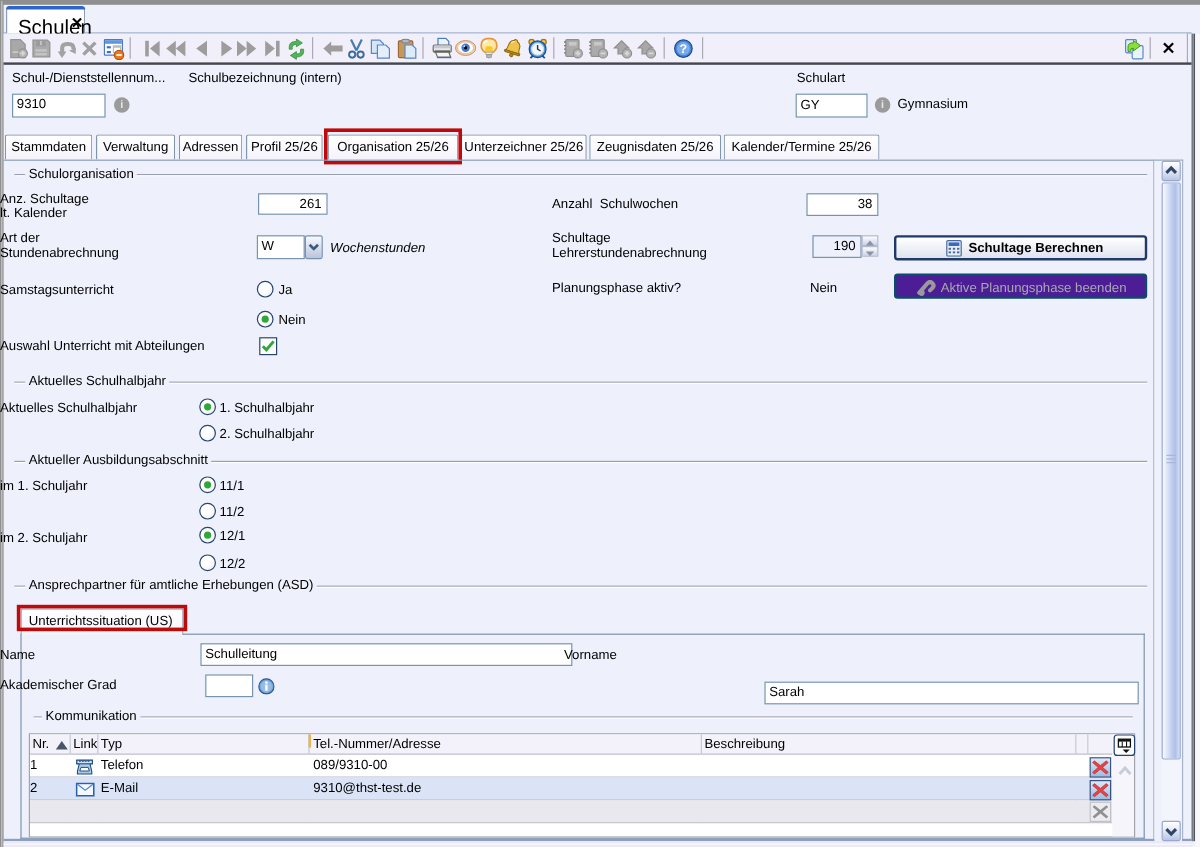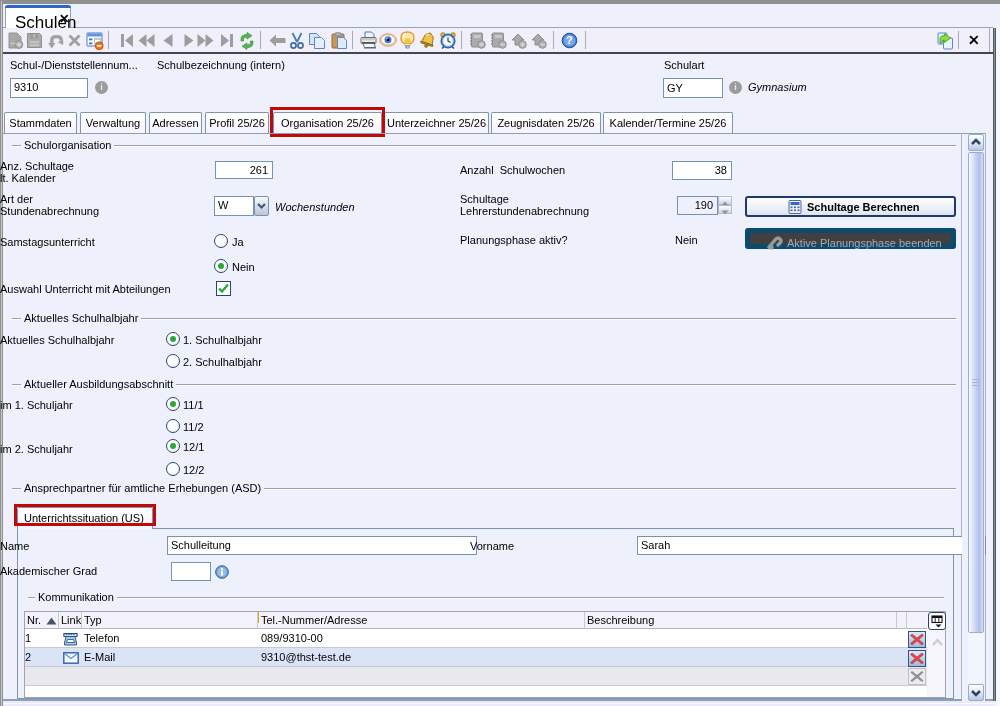--- a/index.html
+++ b/index.html
@@ -197,21 +197,21 @@
   <div class="lbl" style="left:968px;top:32px;font-size:14px;font-weight:bold">✕</div>
   </div>
 
   <div class="lbl" style="left:10px;top:59px">Schul-/Dienststellennum...</div>
   <div class="inp" style="left:10px;top:78px;width:78px;height:20px">9310</div>
   <div class="ab" style="left:95px;top:81px;width:13px;height:13px;border-radius:50%;background:#9b9b9b;color:#e8e8e8;text-align:center;font-size:9px;font-weight:bold;line-height:13px">i</div>
   <div class="lbl" style="left:157px;top:59px">Schulbezeichnung (intern)</div>
   <div class="lbl" style="left:664px;top:59px">Schulart</div>
   <div class="inp" style="left:663px;top:78px;width:60px;height:20px;line-height:19px">GY</div>
   <div class="ab" style="left:729px;top:81px;width:13px;height:13px;border-radius:50%;background:#9b9b9b;color:#e8e8e8;text-align:center;font-size:9px;font-weight:bold;line-height:13px">i</div>
-  <div class="lbl" style="left:748px;top:81px;font-style:italic">Gymnasium</div>
+  <div class="lbl" style="left:748px;top:81px;">Gymnasium</div>
 
   <div id="maintabs">
     <div class="tabx" style="left:4px;top:112px;width:73px;height:21px">Stammdaten</div>
     <div class="tabx" style="left:80px;top:112px;width:66px;height:21px">Verwaltung</div>
     <div class="tabx" style="left:149px;top:112px;width:53px;height:21px">Adressen</div>
     <div class="tabx" style="left:205px;top:112px;width:64px;height:21px">Profil 25/26</div>
     <div class="tabx" style="left:273px;top:112px;width:109px;height:21px">Organisation 25/26</div>
     <div class="tabx" style="left:384px;top:112px;width:105px;height:21px">Unterzeichner 25/26</div>
     <div class="tabx" style="left:491px;top:112px;width:110px;height:21px">Zeugnisdaten 25/26</div>
     <div class="tabx" style="left:603px;top:112px;width:130px;height:21px">Kalender/Termine 25/26</div>
@@ -276,21 +276,21 @@
             <rect x="9.5" y="6.5" width="2" height="1.6"></rect>
             <rect x="2.5" y="9.5" width="2" height="1.6"></rect>
             <rect x="6" y="9.5" width="2" height="1.6"></rect>
             <rect x="9.5" y="9.5" width="2" height="1.6"></rect>
           </g>
         </svg>
       <span class="ab" style="left:60px;top:3px">Schultage Berechnen</span>
       </div>
     <div class="lblr" style="left:460px;top:234px;width:199px">Planungsphase aktiv?</div>
     <div class="lbl" style="left:675px;top:234px">Nein</div>
-    <div class="ab" style="left:745px;top:228px;width:211px;height:21px;background:#404040;border:5px solid #0c4a6e;border-radius:3px;box-sizing:border-box;color:#a6a9b2">
+    <div class="ab" style="left:745px;top:228px;width:211px;height:21px;background:#4c1d95;border:2px solid #0c4a6e;border-radius:3px;box-sizing:border-box;color:#a6a9b2">
       <svg class="ab" style="left:17px;top:3px" width="16" height="14" viewBox="0 0 16 14">
           <path d="M2 11 L9 3 Q11 1 13 3 Q15 5 13 7 L11 9" stroke="#9a9a9a" stroke-width="3.4" fill="none" stroke-linecap="round"></path>
           <circle cx="4" cy="11" r="2.6" fill="#9a9a9a"></circle>
         </svg>
       <span class="ab" style="left:37px;top:4px">Aktive Planungsphase beenden</span>
       </div>
   </div>
 
   <div id="sec23">
     <div class="lblr" style="left:0px;top:334px;width:155px">Aktuelles Schulhalbjahr</div>
@@ -311,21 +311,21 @@
   </div>
 
   <div id="asd">
     <div class="ab" style="left:17px;top:528px;width:937px;height:171px;border:1px solid #7e95ad;border-top:none;box-sizing:border-box"></div>
     <div class="ab" style="left:152px;top:528px;width:802px;height:1px;background:#7e95ad"></div>
     <div class="tabx" style="left:17px;top:507px;width:136px;height:22px;text-align:left;padding-left:6px;box-sizing:border-box">Unterrichtssituation (US)</div>
     <div class="ab" style="left:14px;top:504px;width:136px;height:16px;border:3px solid #c00a0a"></div>
     <div class="lblr" style="left:0px;top:540px;width:155px">Name</div>
     <div class="inp" style="left:167px;top:536px;width:310px;height:19px">Schulleitung</div>
     <div class="lblr" style="left:470px;top:540px;width:155px">Vorname</div>
-    <div class="inp" style="left:637px;top:536px;width:349px;height:19px">Sarah</div>
+    <div class="inp" style="left:637px;top:568px;width:312px;height:19px">Sarah</div>
     <div class="lblr" style="left:0px;top:565px;width:156px">Akademischer Grad</div>
     <div class="inp" style="left:171px;top:562px;width:40px;height:19px"></div>
     <svg class="ab" style="left:215px;top:565px" width="14" height="14" viewBox="0 0 14 14">
         <circle cx="7" cy="7" r="6.3" fill="#7aa8d8" stroke="#2a5a9a"></circle>
         <circle cx="7" cy="7" r="4.6" fill="#98bce2"></circle>
         <rect x="6" y="5.6" width="2" height="5" fill="#fff"></rect>
         <circle cx="7" cy="3.9" r="1.1" fill="#fff"></circle>
       </svg>
     <div class="sect" style="left:28px;top:597px;width:916px"></div>
     <div class="stitle" style="left:35px;top:591px">Kommunikation</div>

